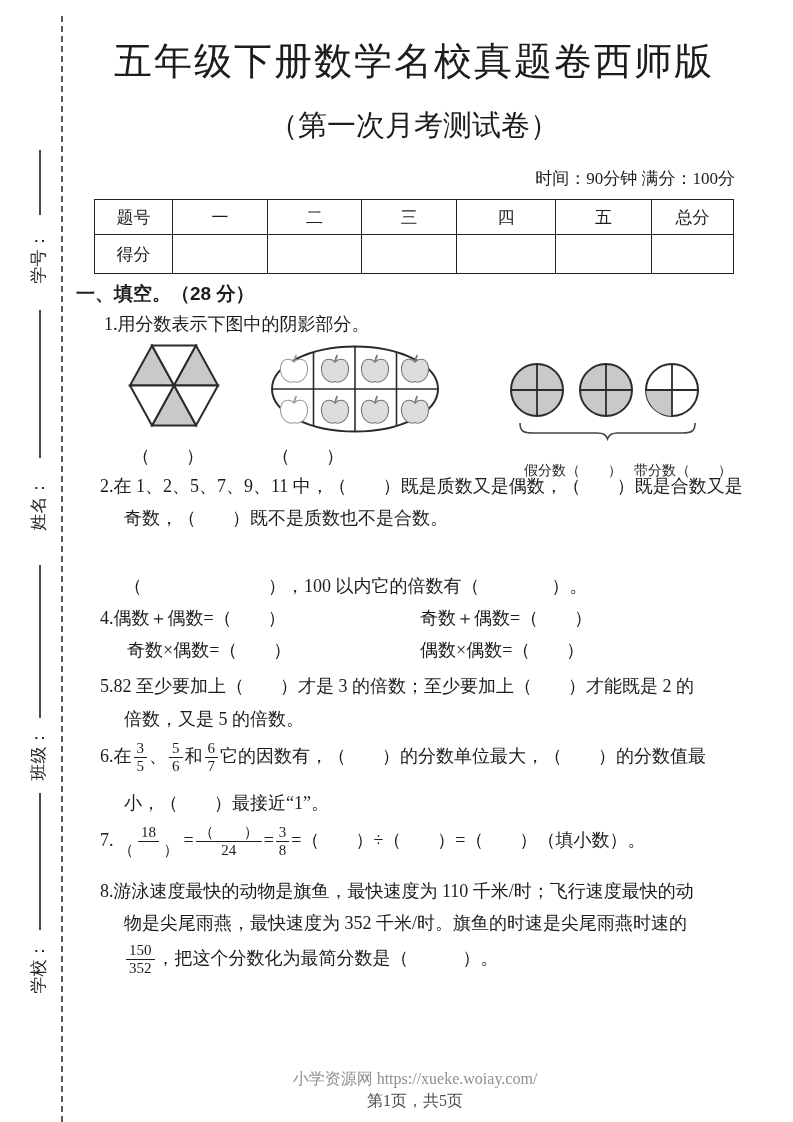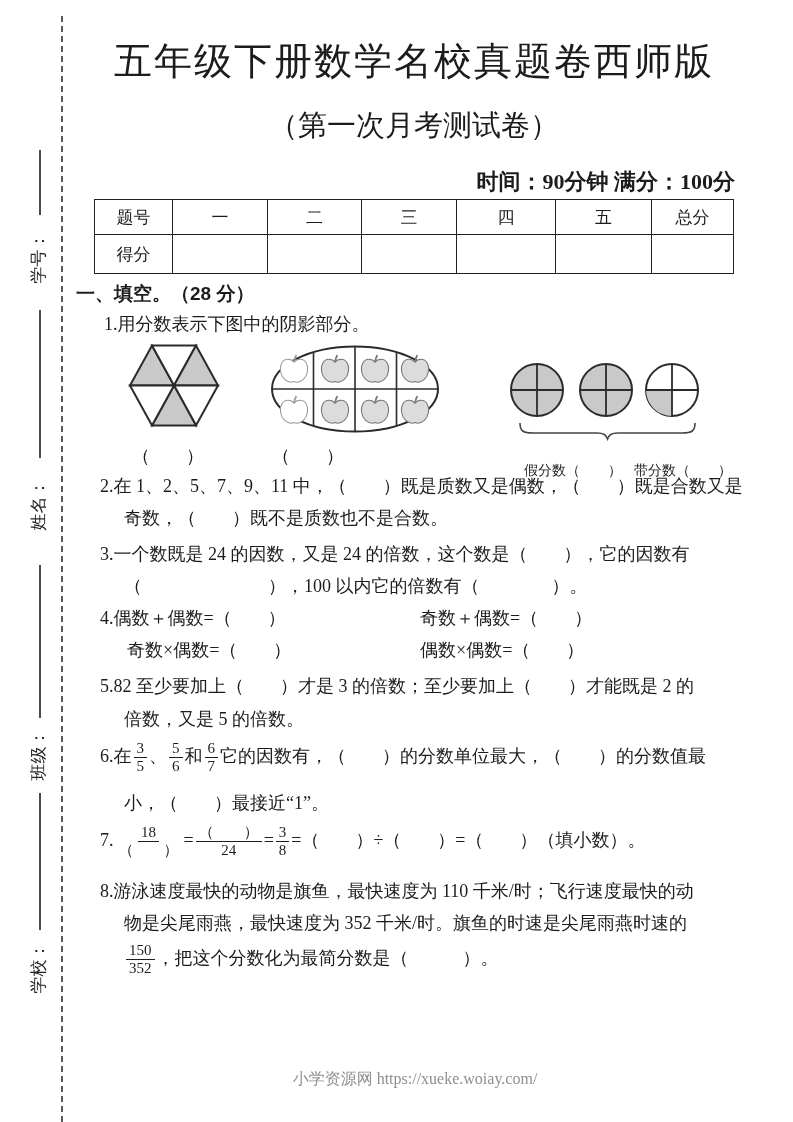--- a/index.html
+++ b/index.html
@@ -12,21 +12,21 @@
     border-left:2px dashed #5a5a5a; }
   .write-line { position:absolute; left:39px; width:0; border-left:2px solid #4a4a4a; }
   .side-label { position:absolute; left:38px; font-size:17px; white-space:nowrap;
     transform:translate(-50%,-50%) rotate(-90deg); color:#222; }
   
   .title { position:absolute; top:36px; left:90px; width:648px; text-align:center;
     font-size:38px; letter-spacing:2px; }
   .subtitle { position:absolute; top:106px; left:90px; width:648px; text-align:center;
     font-size:29px; }
   .exam-info { position:absolute; top:167px; left:95px; width:640px; text-align:right;
-    font-size:22px;font-weight:bold; }
+    font-size:17px; }
   
   table.score { position:absolute; top:199px; left:94px; width:639px;
     border-collapse:collapse; table-layout:fixed; font-size:17px; }
   table.score td { border:1.6px solid #222; text-align:center; height:34px; padding:0; }
   table.score tr.score-row td { height:38px; }
   
   .sec-heading { position:absolute; top:281px; left:76px; font-size:19px; font-weight:bold;
     font-family:"Liberation Sans","DejaVu Sans",sans-serif; white-space:nowrap; }
   .q { position:absolute; font-size:18px; white-space:nowrap; }
   .frac { display:inline-flex; flex-direction:column; align-items:center;
@@ -150,21 +150,20 @@
 
   <div class="blank-label" style="top:444px;left:128px;width:80px;text-align:center;">（　　）</div>
   <div class="blank-label" style="top:444px;left:268px;width:80px;text-align:center;">（　　）</div>
   <div class="fr-labels">
     <span>假分数（　　）</span><span>带分数（　　）</span>
   </div>
 
   <div class="q" style="top:474px;left:100px;">2.在 1、2、5、7、9、11 中，（　　）既是质数又是偶数，（　　）既是合数又是</div>
   <div class="q" style="top:506px;left:124px;">奇数，（　　）既不是质数也不是合数。</div>
 
-  <div class="q" style="top:542px;left:100px;">3.一个数既是 24 的因数，又是 24 的倍数，这个数是（　　），它的因数有</div>
   <div class="q" style="top:574px;left:124px;">（　　　　　　　），100 以内它的倍数有（　　　　）。</div>
 
   <div class="q" style="top:606px;left:100px;">4.偶数＋偶数=（　　）</div>
   <div class="q" style="top:638px;left:127px;">奇数×偶数=（　　）</div>
   <div class="q" style="top:606px;left:420px;">奇数＋偶数=（　　）</div>
   <div class="q" style="top:638px;left:420px;">偶数×偶数=（　　）</div>
 
   <div class="q" style="top:674px;left:100px;">5.82 至少要加上（　　）才是 3 的倍数；至少要加上（　　）才能既是 2 的</div>
   <div class="q" style="top:707px;left:124px;">倍数，又是 5 的倍数。</div>
 
@@ -198,14 +197,15 @@
   <div class="q" style="top:879px;left:100px;">8.游泳速度最快的动物是旗鱼，最快速度为 110 千米/时；飞行速度最快的动</div>
   <div class="q" style="top:911px;left:124px;">物是尖尾雨燕，最快速度为 352 千米/时。旗鱼的时速是尖尾雨燕时速的</div>
   <div class="q" style="top:942px;left:124px;">
     <span class="frac">
         <span class="num">150</span>
         <span class="den">352</span>
       </span><span>，把这个分数化为最简分数是（　　　）。</span>
   </div>
 
   <div class="footer-site">小学资源网 https://xueke.woiay.com/</div>
+  <div class="footer-page">第1页，共5页</div>
 
 </div>
 
 </body></html>

